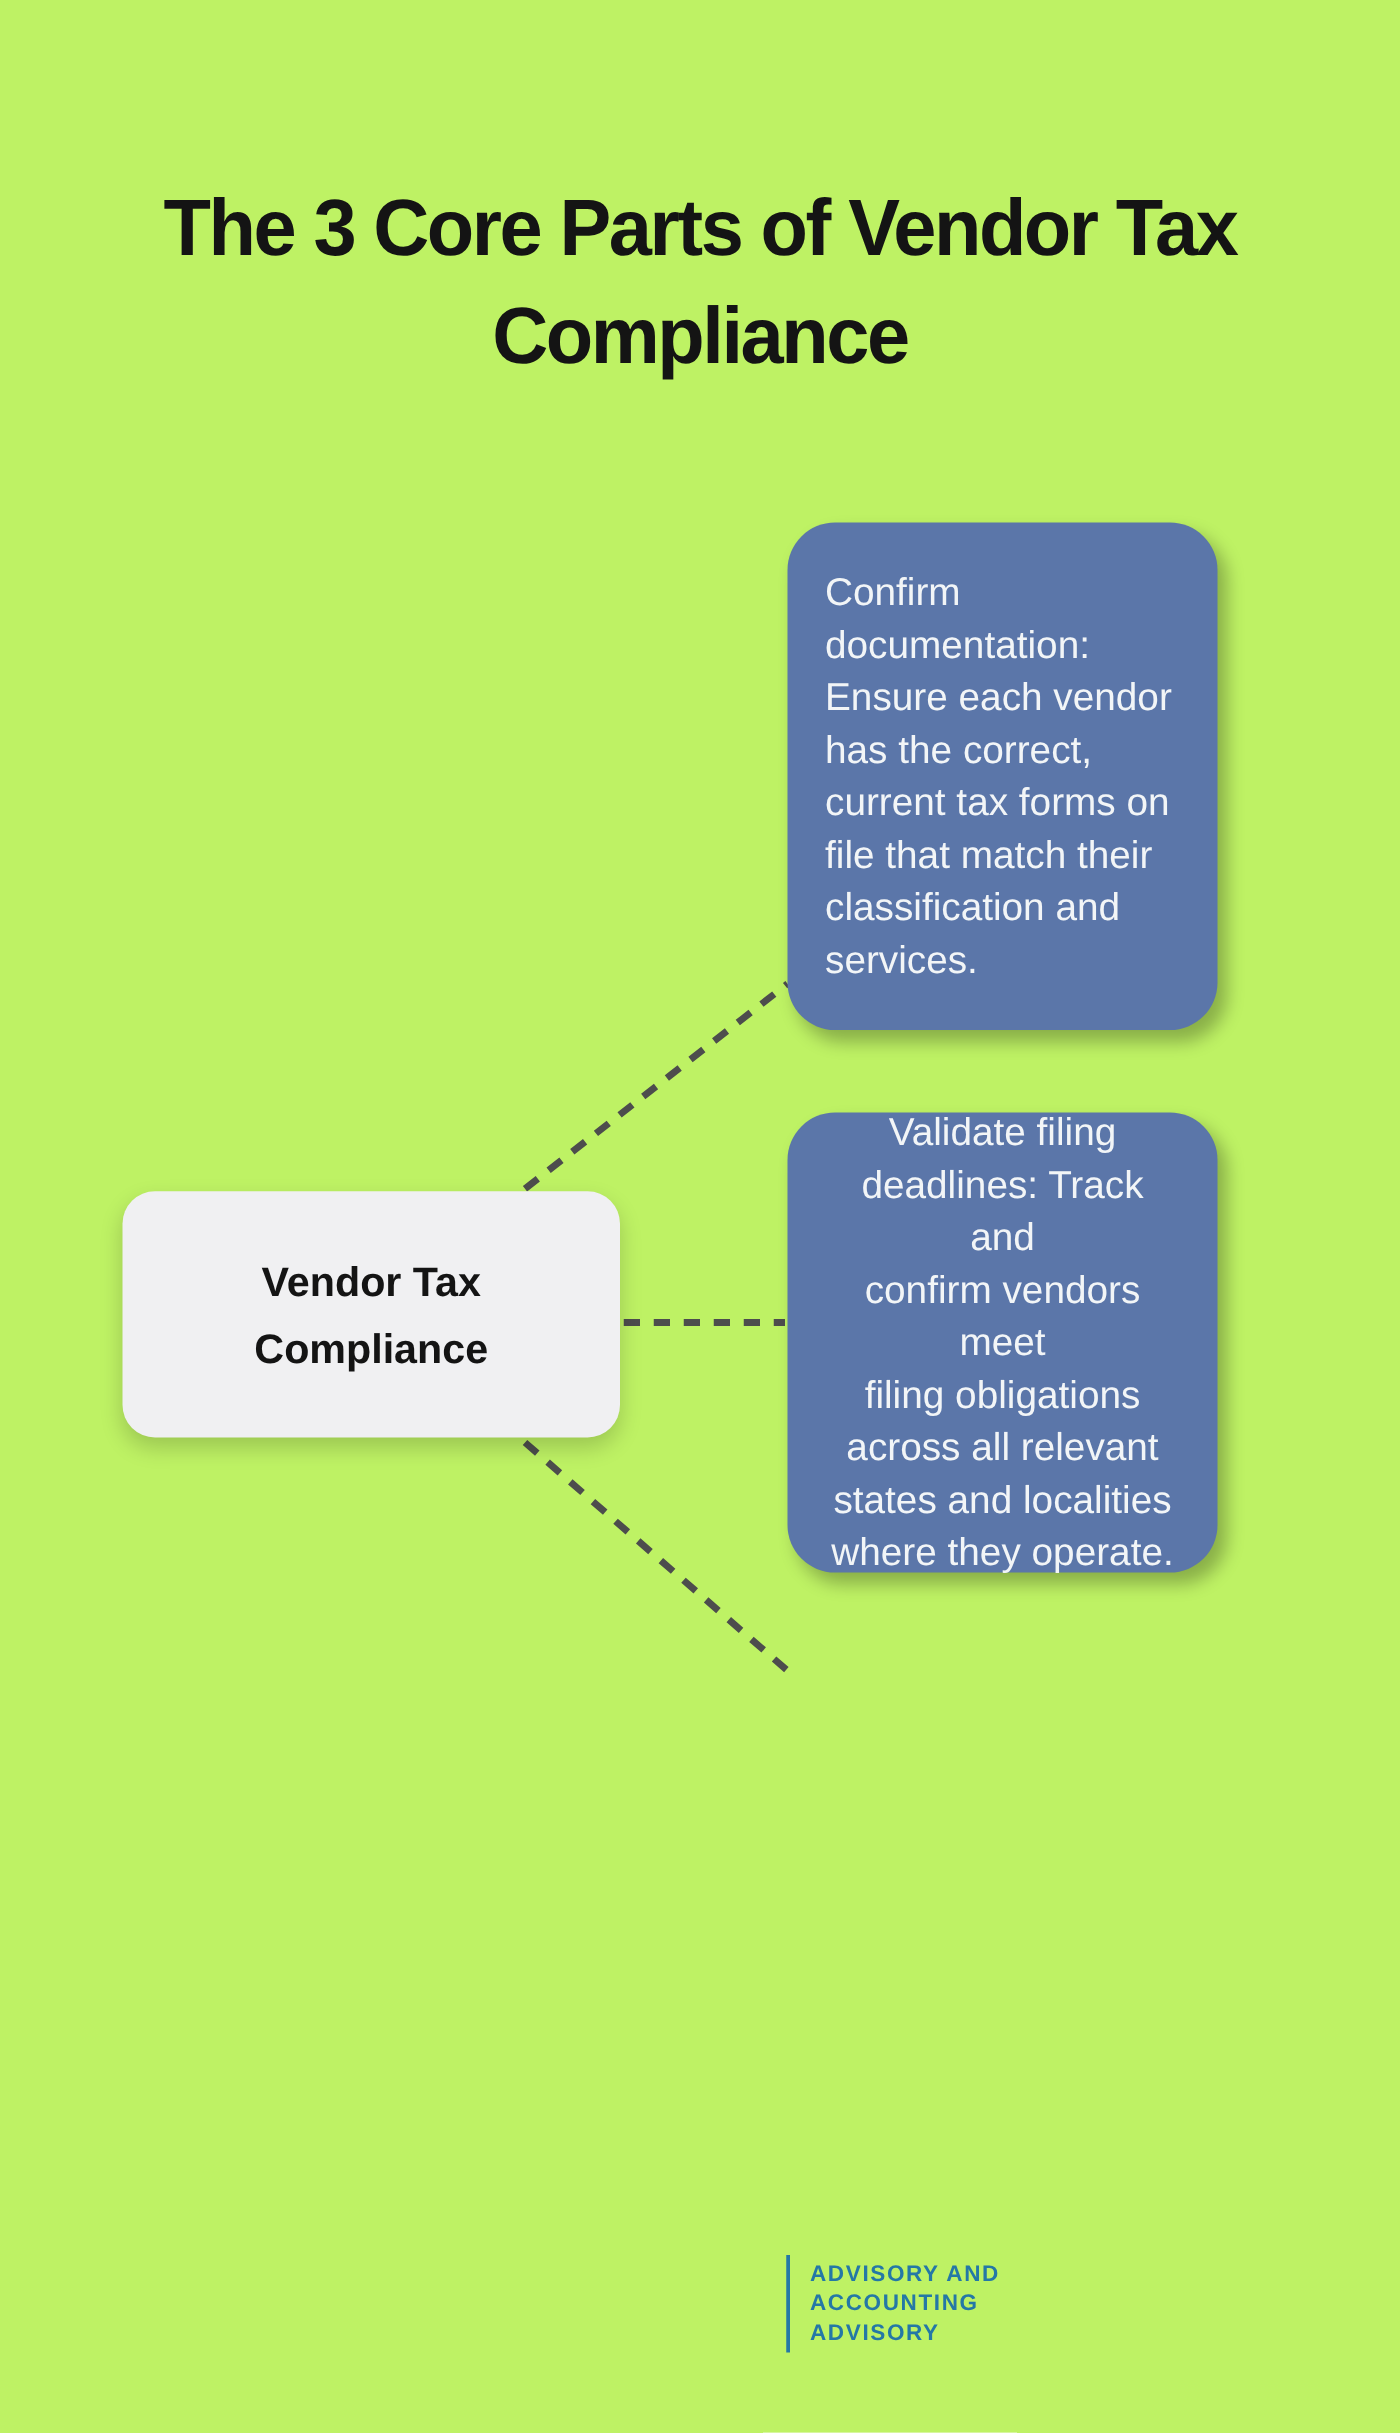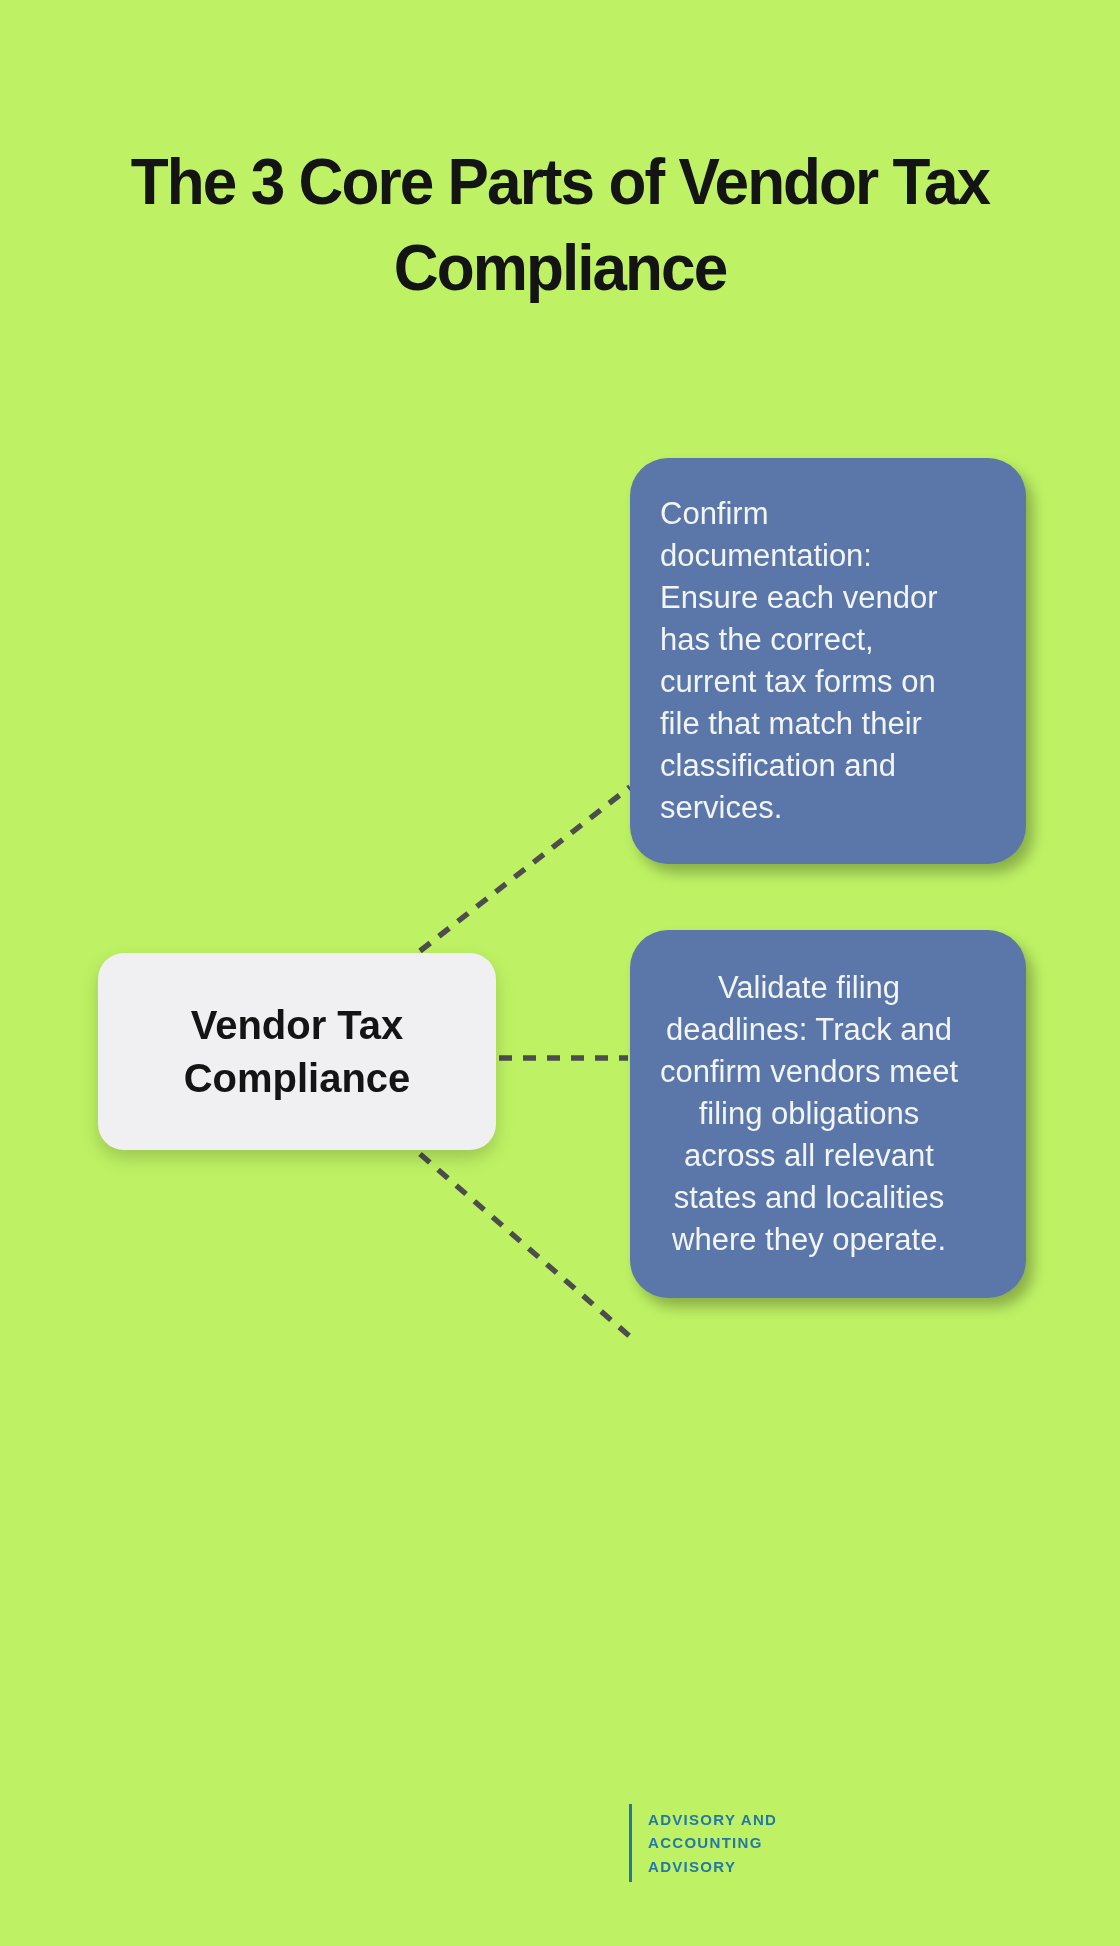--- a/index.html
+++ b/index.html
@@ -42,40 +42,39 @@
     width: 398px;
     height: 197px;
     background: #f0f0f2;
     border-radius: 26px;
     box-shadow: 0 8px 18px rgba(0,0,0,0.18);
     display: flex;
     align-items: center;
     justify-content: center;
   }
   .center-node-label {
-    font-size: 40px;
+    font-size: 33px;
     line-height: 53px;
     font-weight: 800;
     color: #141414;
     text-align: center;
     white-space: pre-line;
   }
   .info-card {
     position: absolute;
     left: 630px;
-    width: 396px;
+    width: 344px;
     background: #5b76a9;
     border-radius: 38px;
     box-shadow: 7px 9px 14px rgba(0,0,0,0.28);
     display: flex;
     align-items: center;
     box-sizing: border-box;
     padding-left: 30px;
     padding-right: 30px;
-    margin-top: 40px;
   }
   .info-card-1 { top: 418px;  height: 406px; }
   .info-card-2 { top: 890px;  height: 368px; text-align: center; }
   .info-card-3 { top: 1338px; height: 348px; }
   .info-card-text {
     font-size: 31px;
     line-height: 42px;
     color: #f2f5f7;
     white-space: pre-line;
   }
@@ -102,21 +101,21 @@
     color: #2478a6;
   }
   .logo-divider {
     width: 3px;
     height: 78px;
     background: #2478a6;
     margin: 0 16px 0 20px;
   }
   .logo-tagline {
     color: #2478a6;
-    font-size: 15px;
+    font-size: 18px;
     line-height: 23.5px;
     font-weight: 700;
     letter-spacing: 1.3px;
   }
   .logo-tagline span { display: block; }
 </style>
 </head>
 <body>
 
 <div class="canvas">

